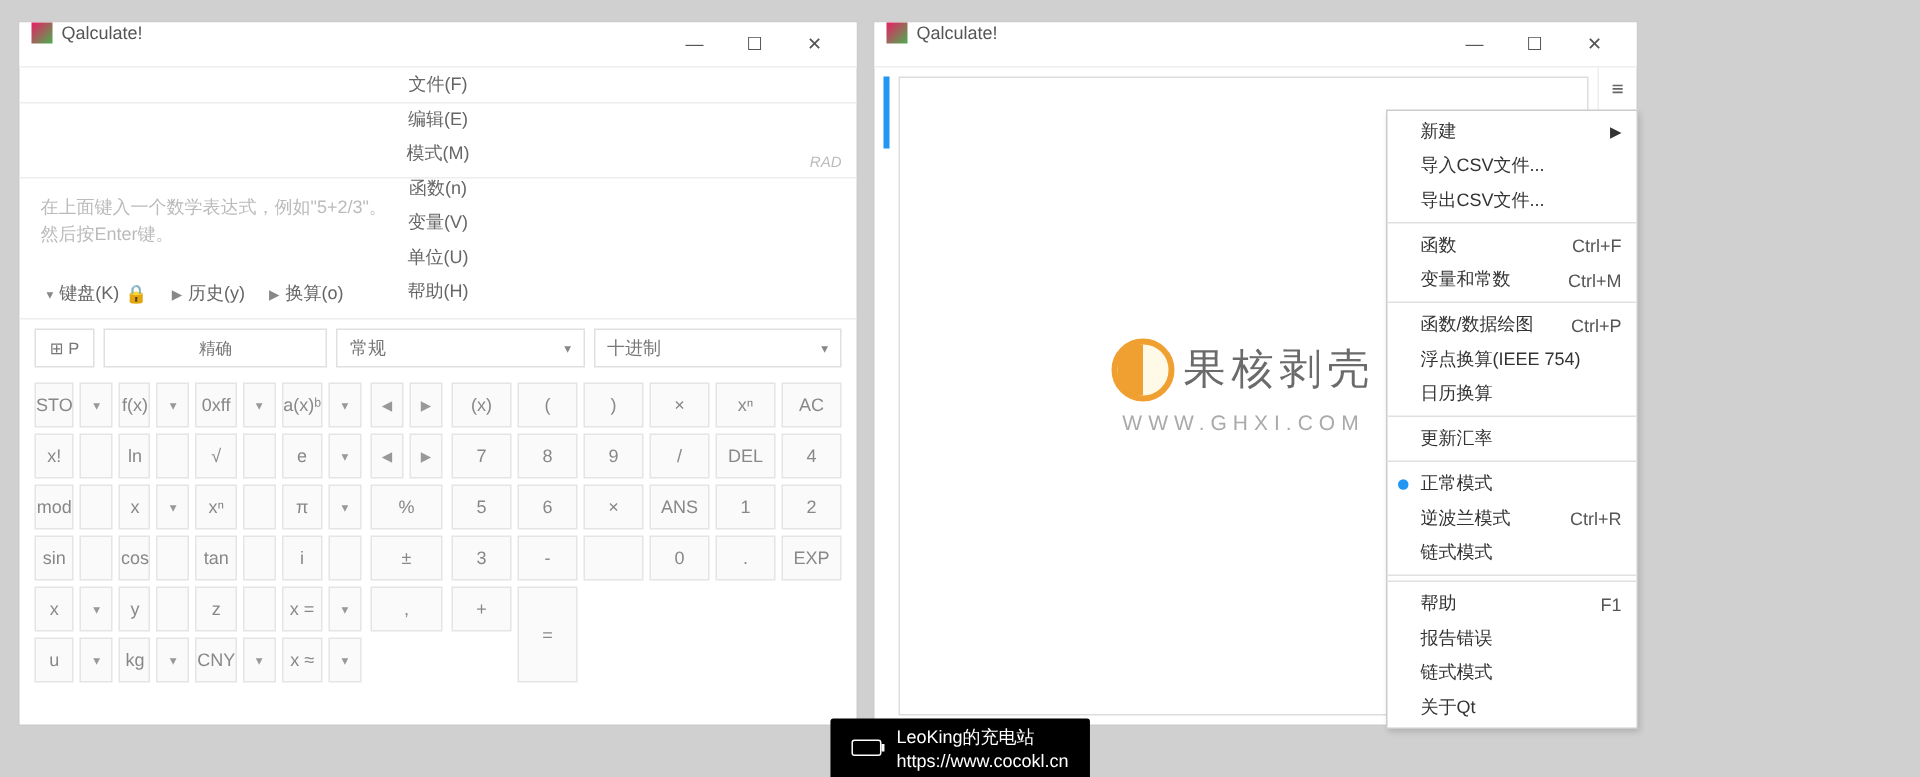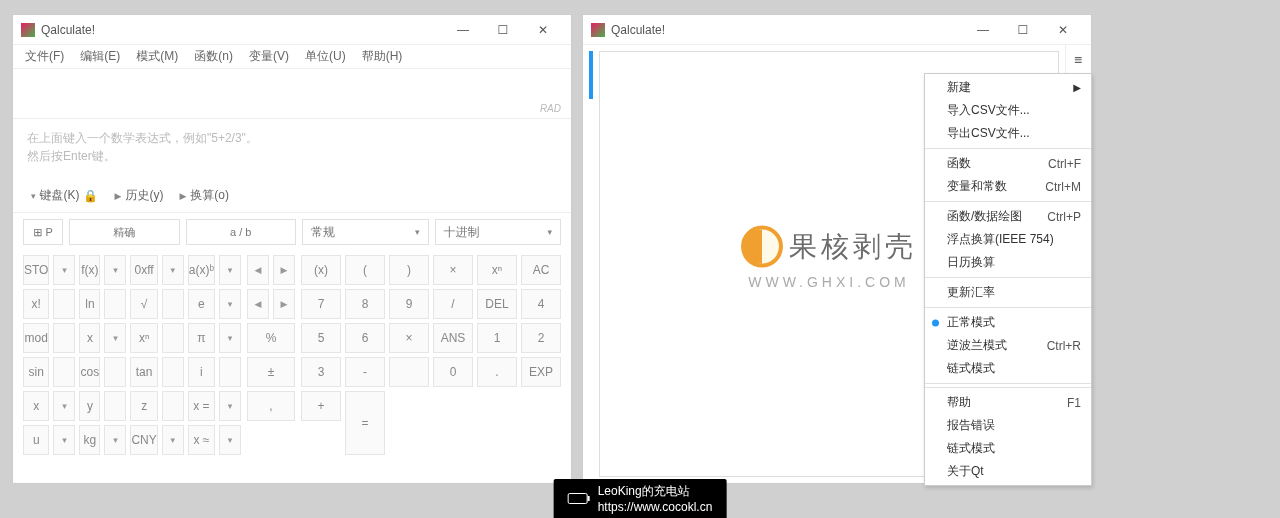--- a/index.html
+++ b/index.html
@@ -1,22 +1,22 @@
 <!DOCTYPE html>
 <html><head>
 <meta charset="utf-8">
 <style>
 * { box-sizing: border-box; margin: 0; padding: 0; font-family: "Microsoft YaHei", "Segoe UI", sans-serif; font-size: 12px; }
 body { background: #d0d0d0; width: 1280px; height: 518px; position: relative; overflow: hidden; }
 .window { position: absolute; background: #fff; border: 1px solid #ccc; }
-.titlebar { height: 30px; display: flex; align-items: center; padding: 0 8px; background: #fff; border-bottom: 1px solid #eee; }
+.titlebar { height: 30px; display: flex; padding: 0 8px; background: #fff; border-bottom: 1px solid #eee; }
 .titlebar .icon { width: 14px; height: 14px; background: linear-gradient(135deg, #e91e63, #4caf50); margin-right: 6px; }
 .titlebar .title { flex: 1; color: #555; }
 .titlebar .win-btn { width: 40px; height: 28px; display: flex; align-items: center; justify-content: center; color: #555; cursor: pointer; }
-.menubar { height: 24px; display: flex; align-items: flex-start; padding: 0 4px; border-bottom: 1px solid #eee; }
+.menubar { height: 24px; display: flex; align-items: center; padding: 0 4px; border-bottom: 1px solid #eee; flex-direction: column; }
 .menubar .menu-item { padding: 3px 8px; color: #666; cursor: pointer; }
 
 
 .input-area { height: 50px; border-bottom: 1px solid #eee; position: relative; }
 .rad-label { position: absolute; right: 10px; bottom: 4px; color: #bbb; font-size: 10px; font-style: italic; }
 .hint-area { padding: 10px 14px; color: #bbb; font-size: 12px; line-height: 1.5; height: 60px; }
 .tabs-row { display: flex; align-items: center; padding: 4px 10px; border-bottom: 1px solid #eee; }
 .tab { color: #666; padding: 4px 8px; display: inline-flex; align-items: center; gap: 4px; cursor: pointer; }
 .caret { font-size: 9px; color: #888; }
 
@@ -99,21 +99,20 @@
         <span>历史(y)</span>
       </span>
     <span class="tab">
         <span class="caret">▶</span>
         <span>换算(o)</span>
       </span>
   </div>
   <div class="opts-row">
     <div class="opt-btn small">⊞ P</div>
     <div class="opt-btn med">精确</div>
-    <div class="opt-btn med">a / b</div>
     <div class="opt-btn med with-caret">
         <span>常规</span>
         <span class="caret">▾</span>
       </div>
     <div class="opt-btn med with-caret">
         <span>十进制</span>
         <span class="caret">▾</span>
       </div>
   </div>
   <div class="keypad">

